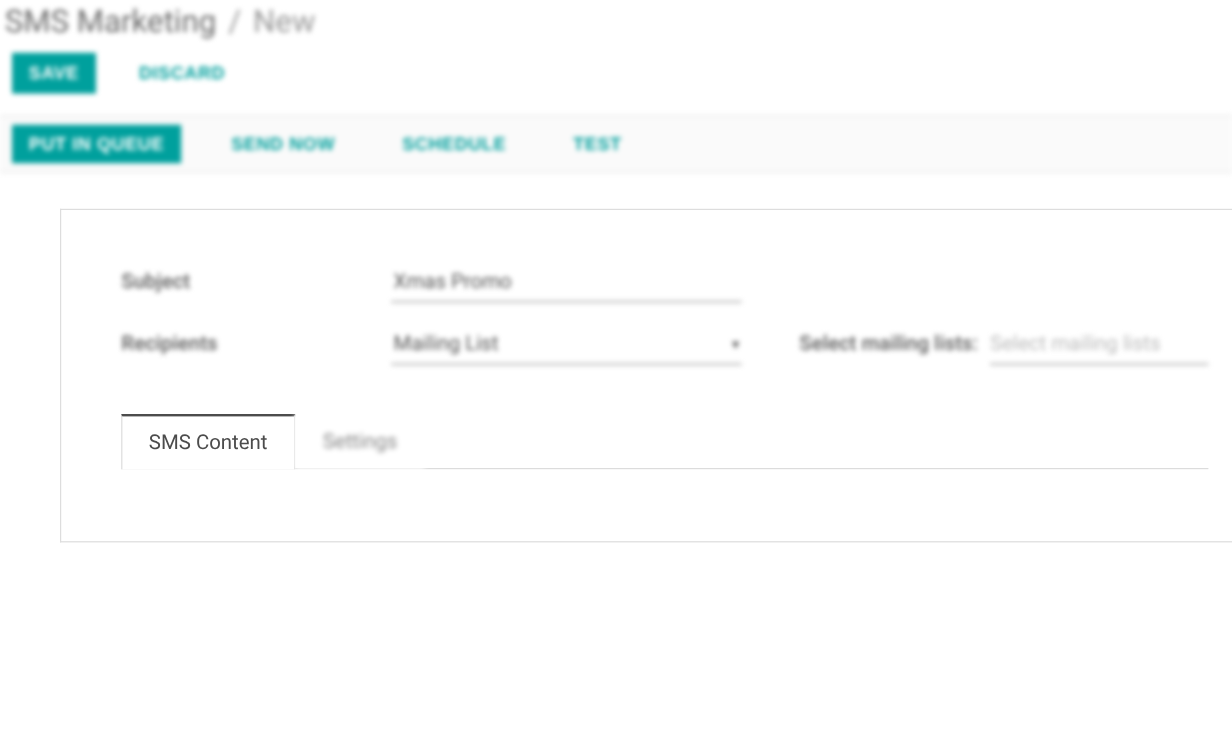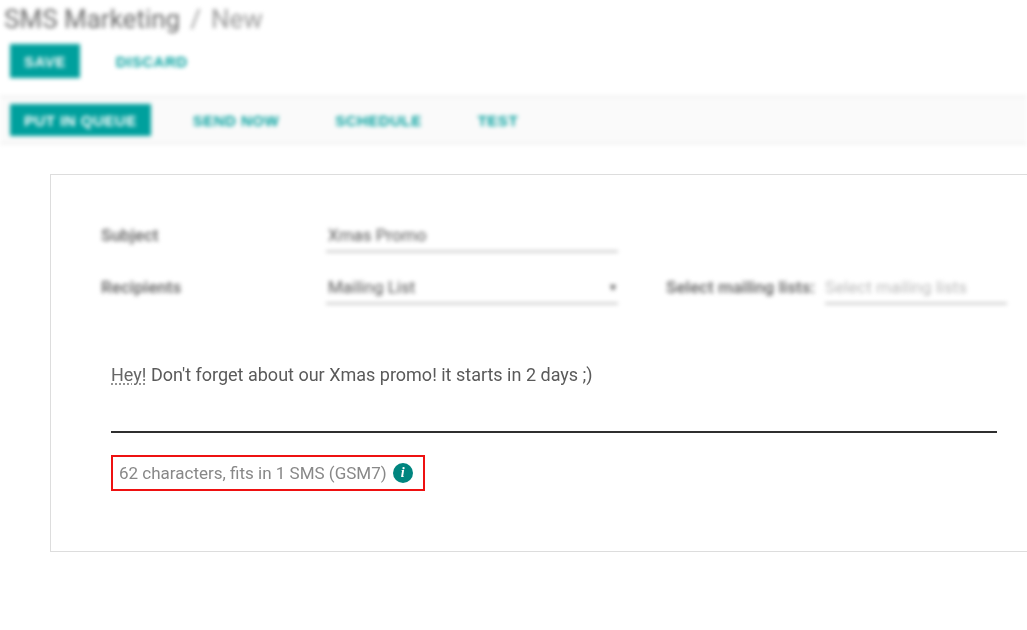--- a/index.html
+++ b/index.html
@@ -252,27 +252,20 @@
       <div class="field-input">
         <span>Mailing List</span>
         <span class="caret-down-icon">▾</span>
       </div>
       <div class="ml-label">Select mailing lists:</div>
       <div class="ml-input">
         <span>Select mailing lists</span>
       </div>
     </div>
 
-
-    <div class="sms-body">
-      <div class="sms-text">
-        <span class="hl">Hey!</span><span> Don't forget about our Xmas promo! it starts in 2 days ;)</span>
-      </div>
-      <div class="sms-underline"></div>
-
-      <div class="counter-row">
-        <span>62 characters, fits in 1 SMS (GSM7)</span>
-        <span class="info-icon">i</span>
-      </div>
+    <div class="tabs">
+      <div class="tab active">SMS Content</div>
+      <div class="tab blur">Settings</div>
     </div>
 
+
   </div>
 </div>
 
 </body></html>

